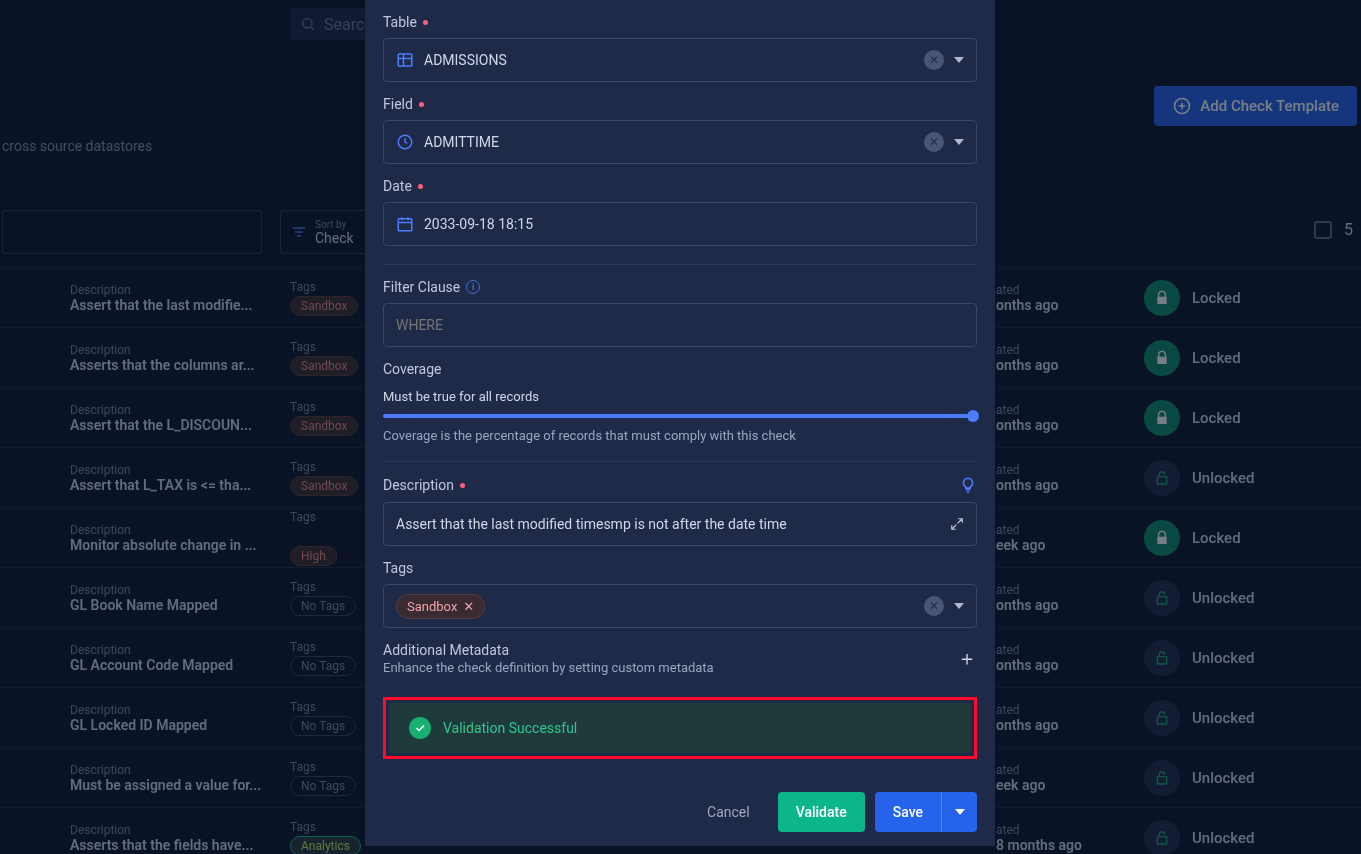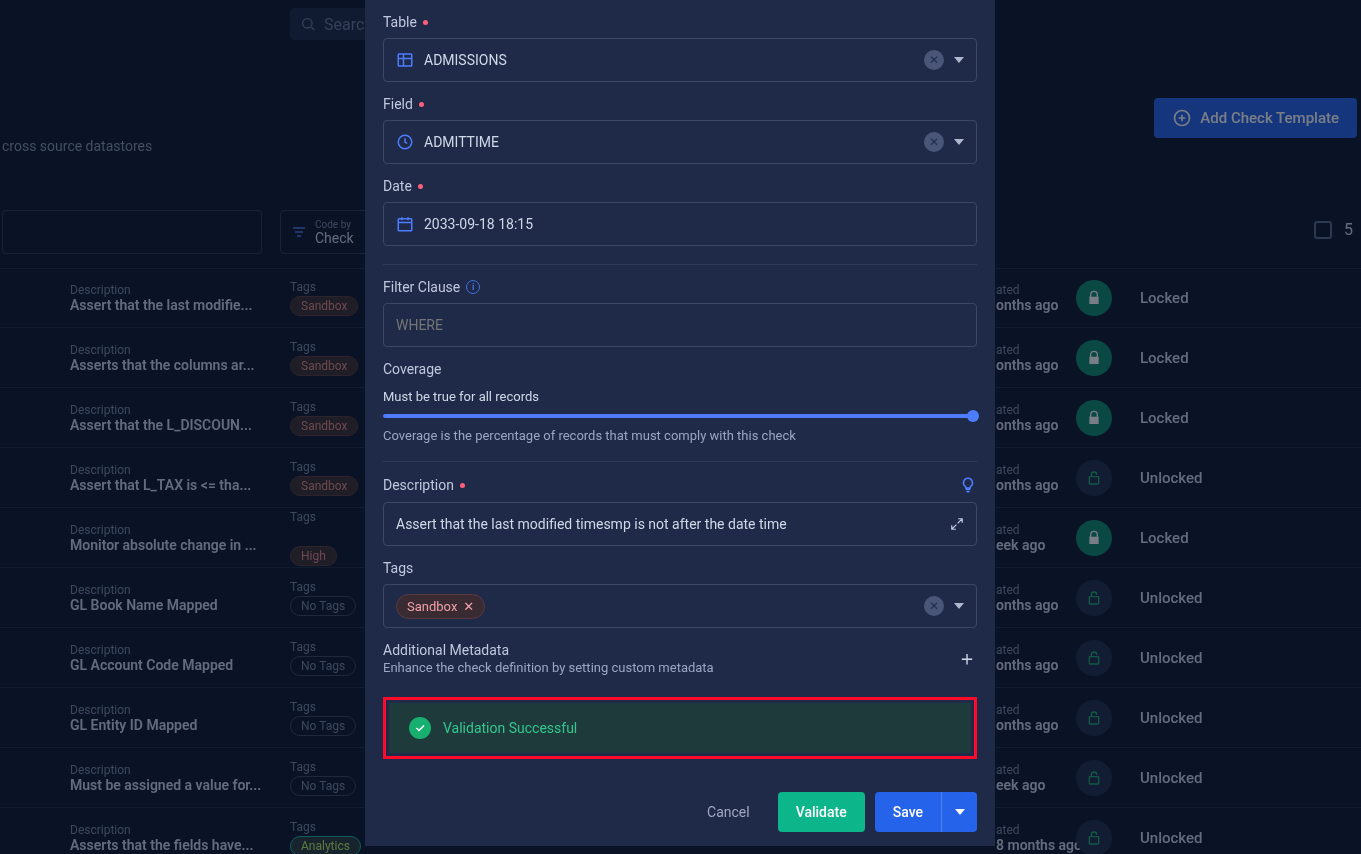--- a/index.html
+++ b/index.html
@@ -2,21 +2,21 @@
 <html><head>
 <meta charset="utf-8">
 <style>
 * { box-sizing: border-box; margin: 0; padding: 0; font-family: -apple-system, BlinkMacSystemFont, "Segoe UI", Roboto, sans-serif; }
 body { background: #0c1629; color: #d0d8e8; width: 1361px; height: 854px; overflow: hidden; position: relative; }
 
 .backdrop { position: absolute; inset: 0; background: #0c1629; }
 .search-bg { position: absolute; top: 8px; left: 290px; width: 280px; height: 32px; background: #1a2540; border-radius: 4px; display: flex; align-items: center; padding: 0 10px; gap: 8px; color: #6b7a99; }
 .subtitle-bg { position: absolute; top: 138px; left: 2px; color: #8a96b2; font-size: 14px; }
 
-.add-template-btn { position: absolute; top: 86px; right: 4px; background: #2563eb; color: #fff; padding: 10px 18px; border-radius: 4px; display: flex; align-items: center; gap: 8px; font-size: 15px; font-weight: 500; cursor: pointer; margin-top: 12px; }
+.add-template-btn { position: absolute; top: 86px; right: 4px; background: #2563eb; color: #fff; padding: 10px 18px; border-radius: 4px; display: flex; align-items: center; gap: 8px; font-size: 15px; font-weight: 500; cursor: pointer; }
 
 .sort-box { position: absolute; top: 210px; left: 280px; height: 44px; width: 110px; border: 1px solid #2a3555; border-radius: 4px; display: flex; align-items: center; padding: 0 10px; gap: 8px; color: #7a88a8; }
 .sort-box .label-sm { font-size: 10px; }
 .sort-box .label-lg { font-size: 14px; color: #d0d8e8; }
 .filter-box { position: absolute; top: 210px; left: 2px; height: 44px; width: 260px; border: 1px solid #2a3555; border-radius: 4px; }
 
 .count-box { position: absolute; top: 220px; right: 8px; display: flex; align-items: center; gap: 12px; color: #d0d8e8; }
 .checkbox-outline { width: 18px; height: 18px; border: 2px solid #5a6888; border-radius: 3px; }
 
 .rows-container { position: absolute; top: 268px; left: 0; right: 0; }
@@ -28,21 +28,21 @@
 .row-tags { position: absolute; left: 290px; width: 150px; overflow: hidden; }
 .row-tags .sm { font-size: 12px; color: #7a88a8; }
 .tag-pill { display: inline-block; padding: 2px 10px; border-radius: 12px; font-size: 12px; margin-top: 2px; }
 .tag-sandbox { background: #3a2a2a; color: #e88a8a; border: 1px solid #5a3a3a; }
 .tag-high { background: #3a2a2a; color: #e88a8a; border: 1px solid #5a3a3a; margin-top: 22px; }
 .tag-none { background: transparent; color: #7a88a8; border: 1px solid #3a4560; }
 .tag-analytics { background: #2a3a3a; color: #bef264; border: 1px solid #14b8a6; }
 .row-date { position: absolute; left: 996px; width: 140px; }
 .row-date .sm { font-size: 12px; color: #7a88a8; }
 .row-date .lg { font-size: 14px; color: #d0d8e8; font-weight: 600; }
-.row-lock { position: absolute; left: 1076px; display: flex; align-items: center; gap: 28px; }
+.row-lock { position: absolute; left: 1144px; display: flex; align-items: center; gap: 12px; }
 .lock-circle { width: 36px; height: 36px; border-radius: 50%; display: flex; align-items: center; justify-content: center; }
 .lock-locked { background: #0c8a6e; }
 .lock-unlocked { background: #1e2a48; }
 .lock-text { font-size: 15px; color: #d0d8e8; font-weight: 500; }
 
 
 .modal-overlay { position: absolute; inset: 0; background: rgba(10, 18, 35, 0.55); }
 .modal { position: absolute; top: 0; left: 365px; width: 630px; height: 846px; background: #1e2a48; overflow: hidden; }
 .modal-scroll { position: absolute; top: 0; left: 0; right: 0; bottom: 60px; overflow-y: auto; padding: 0 18px 20px 18px; }
 
@@ -112,21 +112,21 @@
     <span>Add Check Template</span>
   </div>
 
   <div class="filter-box"></div>
 
   <div class="sort-box">
     <svg width="16" height="16" viewBox="0 0 24 24" fill="none" stroke="#4d7cff" stroke-width="2">
         <path d="M3 6h18M6 12h12M9 18h6"></path>
       </svg>
     <div>
-      <div class="label-sm">Code by</div>
+      <div class="label-sm">Sort by</div>
       <div class="label-lg">Check</div>
     </div>
   </div>
 
   <div class="count-box">
     <div class="checkbox-outline"></div>
     <span>5</span>
   </div>
 
   <div class="rows-container" id="rows-container">
@@ -262,21 +262,21 @@
               <rect x="5" y="10" width="14" height="11" rx="1"></rect>
               <path d="M8 10V7a4 4 0 0 1 8 0"></path>
             </svg>
           </div>
           <span class="lock-text">Unlocked</span>
         </div>
       </div>
       <div class="row">
         <div class="row-desc">
           <div class="sm">Description</div>
-          <div class="lg">GL Entity ID Mapped</div>
+          <div class="lg">GL Locked ID Mapped</div>
         </div>
         <div class="row-tags"><div class="sm">Tags</div><span class="tag-pill tag-none">No Tags</span></div>
         <div class="row-date">
           <div class="sm">ated</div>
           <div class="lg">onths ago</div>
         </div>
         <div class="row-lock">
           <div class="lock-circle lock-unlocked">
             <svg width="16" height="16" viewBox="0 0 24 24" fill="none" stroke="#18b070" stroke-width="2">
               <rect x="5" y="10" width="14" height="11" rx="1"></rect>

